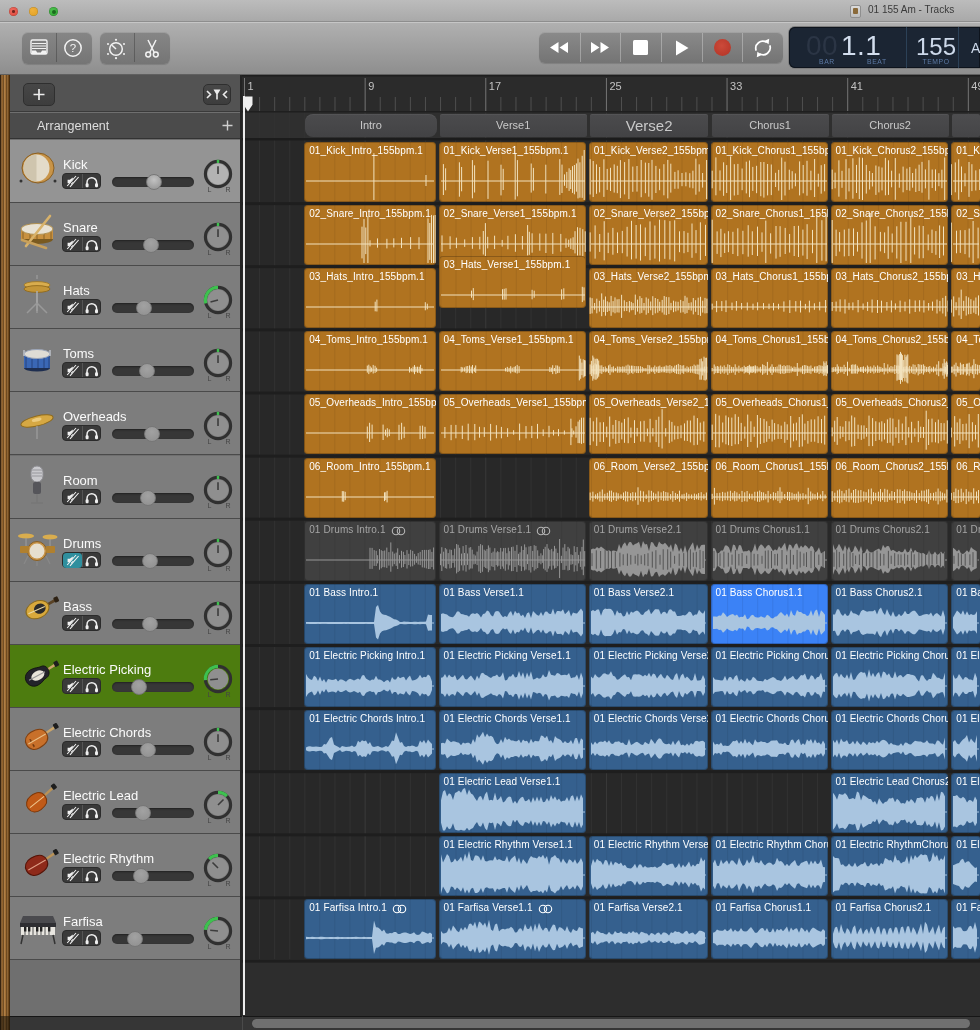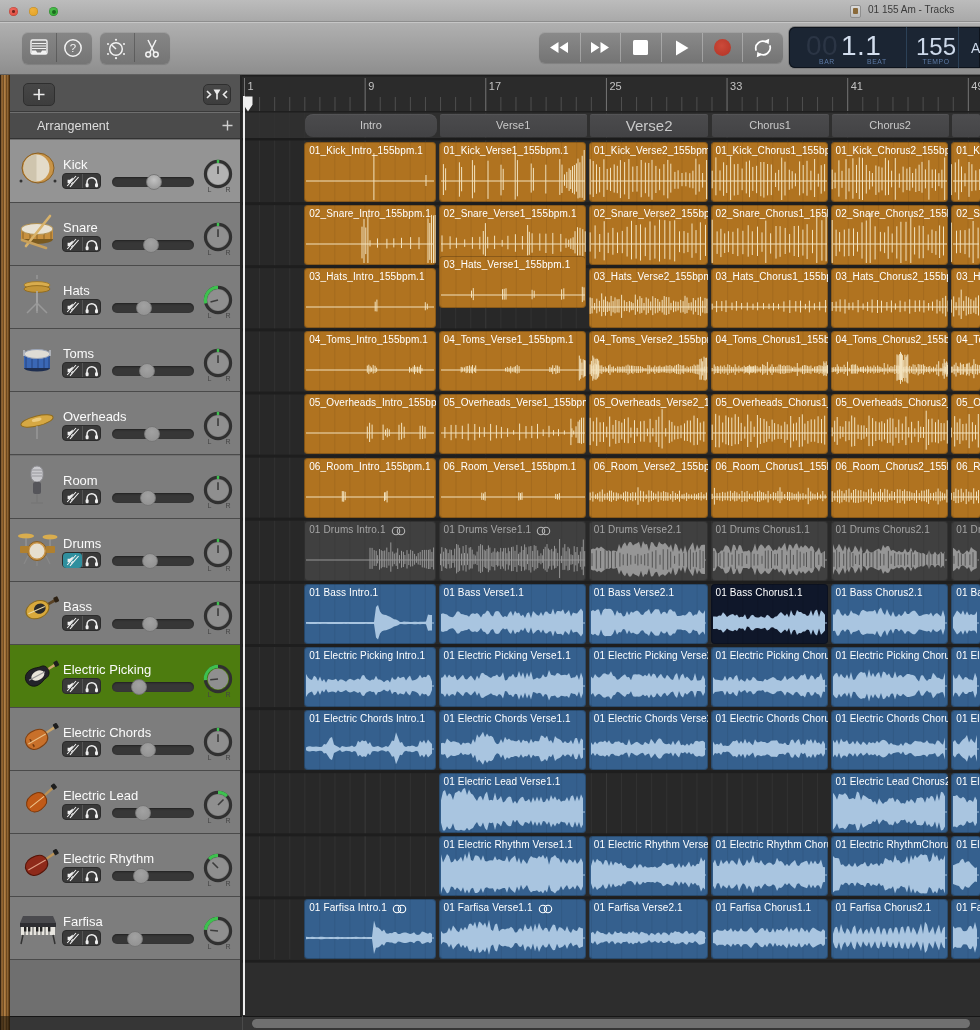--- a/index.html
+++ b/index.html
@@ -1137,37 +1137,20 @@
         <rect x="60.4" y="0" width="1" height="60" fill="rgba(0,0,0,0.07)"></rect>
         <rect x="75.5" y="0" width="1" height="60" fill="rgba(0,0,0,0.07)"></rect>
         <rect x="90.6" y="0" width="1" height="60" fill="rgba(0,0,0,0.07)"></rect>
         <rect x="105.7" y="0" width="1" height="60" fill="rgba(0,0,0,0.07)"></rect>
         <rect x="120.8" y="0" width="1" height="60" fill="rgba(0,0,0,0.07)"></rect>
         <path d="M2 39H130" stroke="#f2e2bd" stroke-width="1"></path>
         <path d="M38.3 33.1V43.6M39.7 33.2V43.8M41.2 33.8V42.2M80.5 34.3V43.1M81.8 34.2V42.1M83.1 32.8V44.4" stroke="#f2e2bd" stroke-width="1"></path>
       </svg>
       <div class="lbl" style="color:#ffffff;display:flex">06_Room_Intro_155bpm.1</div>
     </div>
-<div class="reg" style="left:438.6px;top:458px;width:147.7px;height:60px;background:#b07320">
-      <svg width="148" height="60" viewBox="0 0 148 60">
-        <rect x="1.4" y="0" width="1" height="60" fill="rgba(0,0,0,0.07)"></rect>
-        <rect x="16.5" y="0" width="1" height="60" fill="rgba(0,0,0,0.07)"></rect>
-        <rect x="31.6" y="0" width="1" height="60" fill="rgba(0,0,0,0.07)"></rect>
-        <rect x="46.7" y="0" width="1" height="60" fill="rgba(0,0,0,0.07)"></rect>
-        <rect x="61.8" y="0" width="1" height="60" fill="rgba(0,0,0,0.07)"></rect>
-        <rect x="76.8" y="0" width="1" height="60" fill="rgba(0,0,0,0.07)"></rect>
-        <rect x="91.9" y="0" width="1" height="60" fill="rgba(0,0,0,0.07)"></rect>
-        <rect x="107.0" y="0" width="1" height="60" fill="rgba(0,0,0,0.07)"></rect>
-        <rect x="122.1" y="0" width="1" height="60" fill="rgba(0,0,0,0.07)"></rect>
-        <rect x="137.2" y="0" width="1" height="60" fill="rgba(0,0,0,0.07)"></rect>
-        <path d="M2 39H146" stroke="#f2e2bd" stroke-width="1"></path>
-        <path d="M42.8 34.7V41.9M44.6 35.4V41.9M46.1 33.9V42.6M79.8 34.4V42.4M81.5 35.1V41.8M83.0 34.4V41.9M116.7 35.9V41.0M118.5 36.1V41.5M120.4 35.1V41.6" stroke="#f2e2bd" stroke-width="1"></path>
-      </svg>
-      <div class="lbl" style="color:#ffffff;display:flex">06_Room_Verse1_155bpm.1</div>
-    </div>
 <div class="reg" style="left:588.8px;top:458px;width:119.2px;height:60px;background:#b07320">
       <svg width="119" height="60" viewBox="0 0 119 60">
         <rect x="2.0" y="0" width="1" height="60" fill="rgba(0,0,0,0.07)"></rect>
         <rect x="17.1" y="0" width="1" height="60" fill="rgba(0,0,0,0.07)"></rect>
         <rect x="32.2" y="0" width="1" height="60" fill="rgba(0,0,0,0.07)"></rect>
         <rect x="47.3" y="0" width="1" height="60" fill="rgba(0,0,0,0.07)"></rect>
         <rect x="62.4" y="0" width="1" height="60" fill="rgba(0,0,0,0.07)"></rect>
         <rect x="77.4" y="0" width="1" height="60" fill="rgba(0,0,0,0.07)"></rect>
         <rect x="92.5" y="0" width="1" height="60" fill="rgba(0,0,0,0.07)"></rect>
         <rect x="107.6" y="0" width="1" height="60" fill="rgba(0,0,0,0.07)"></rect>
@@ -1353,21 +1336,21 @@
         <rect x="47.3" y="0" width="1" height="60" fill="rgba(0,0,0,0.07)"></rect>
         <rect x="62.4" y="0" width="1" height="60" fill="rgba(0,0,0,0.07)"></rect>
         <rect x="77.4" y="0" width="1" height="60" fill="rgba(0,0,0,0.07)"></rect>
         <rect x="92.5" y="0" width="1" height="60" fill="rgba(0,0,0,0.07)"></rect>
         <rect x="107.6" y="0" width="1" height="60" fill="rgba(0,0,0,0.07)"></rect>
         <path d="M2 39H117" stroke="#a9c5e0" stroke-width="1"></path>
         <polygon points="2.0,27.3 4.0,25.9 6.0,27.2 8.0,25.4 10.0,25.4 12.0,31.8 14.0,26.3 16.0,24.5 18.0,24.9 20.0,24.8 22.0,24.9 24.0,27.3 26.0,32.1 28.0,26.2 30.0,29.3 32.0,28.7 34.0,32.6 36.0,31.9 38.0,26.9 40.0,31.2 42.0,27.5 44.0,28.8 46.0,27.3 48.0,26.5 50.0,27.7 52.0,30.6 54.0,31.1 56.0,27.9 58.0,27.0 60.0,24.9 62.0,30.3 64.0,27.8 66.0,25.3 68.0,25.2 70.0,25.5 72.0,30.4 74.0,27.9 76.0,27.7 78.0,30.1 80.0,25.8 82.0,25.2 84.0,27.5 86.0,27.5 88.0,32.0 90.0,32.1 92.0,31.8 94.0,31.1 96.0,31.5 98.0,30.0 100.0,27.6 102.0,28.2 104.0,32.1 106.0,30.5 108.0,30.4 110.0,25.7 112.0,28.3 114.0,29.7 116.0,26.3 116.0,50.7 114.0,47.6 112.0,48.9 110.0,51.3 108.0,46.9 106.0,46.8 104.0,45.4 102.0,48.9 100.0,49.5 98.0,47.3 96.0,45.9 94.0,46.3 92.0,45.6 90.0,45.4 88.0,45.4 86.0,49.5 84.0,49.5 82.0,51.7 80.0,51.2 78.0,47.2 76.0,49.4 74.0,49.2 72.0,46.9 70.0,51.4 68.0,51.7 66.0,51.6 64.0,49.3 62.0,47.0 60.0,52.0 58.0,50.1 56.0,49.2 54.0,46.2 52.0,46.7 50.0,49.4 48.0,50.5 46.0,49.8 44.0,48.4 42.0,49.5 40.0,46.2 38.0,50.2 36.0,45.6 34.0,44.9 32.0,48.4 30.0,47.9 28.0,50.8 26.0,45.3 24.0,49.8 22.0,52.0 20.0,52.1 18.0,52.0 16.0,52.3 14.0,50.7 12.0,45.6 10.0,51.5 8.0,51.5 6.0,49.8 4.0,51.0 2.0,49.8" fill="#a9c5e0"></polygon>
       </svg>
       <div class="lbl" style="color:#ffffff;display:flex">01 Bass Verse2.1</div>
     </div>
-<div class="reg" style="left:710.5px;top:584px;width:117.5px;height:60px;background:#0f172a">
+<div class="reg" style="left:710.5px;top:584px;width:117.5px;height:60px;background:#3b82f6">
       <svg width="118" height="60" viewBox="0 0 118 60">
         <rect x="1.0" y="0" width="1" height="60" fill="rgba(0,0,0,0.07)"></rect>
         <rect x="16.1" y="0" width="1" height="60" fill="rgba(0,0,0,0.07)"></rect>
         <rect x="31.1" y="0" width="1" height="60" fill="rgba(0,0,0,0.07)"></rect>
         <rect x="46.2" y="0" width="1" height="60" fill="rgba(0,0,0,0.07)"></rect>
         <rect x="61.3" y="0" width="1" height="60" fill="rgba(0,0,0,0.07)"></rect>
         <rect x="76.4" y="0" width="1" height="60" fill="rgba(0,0,0,0.07)"></rect>
         <rect x="91.5" y="0" width="1" height="60" fill="rgba(0,0,0,0.07)"></rect>
         <rect x="106.5" y="0" width="1" height="60" fill="rgba(0,0,0,0.07)"></rect>
         <path d="M2 39H116" stroke="#a9c5e0" stroke-width="1"></path>

